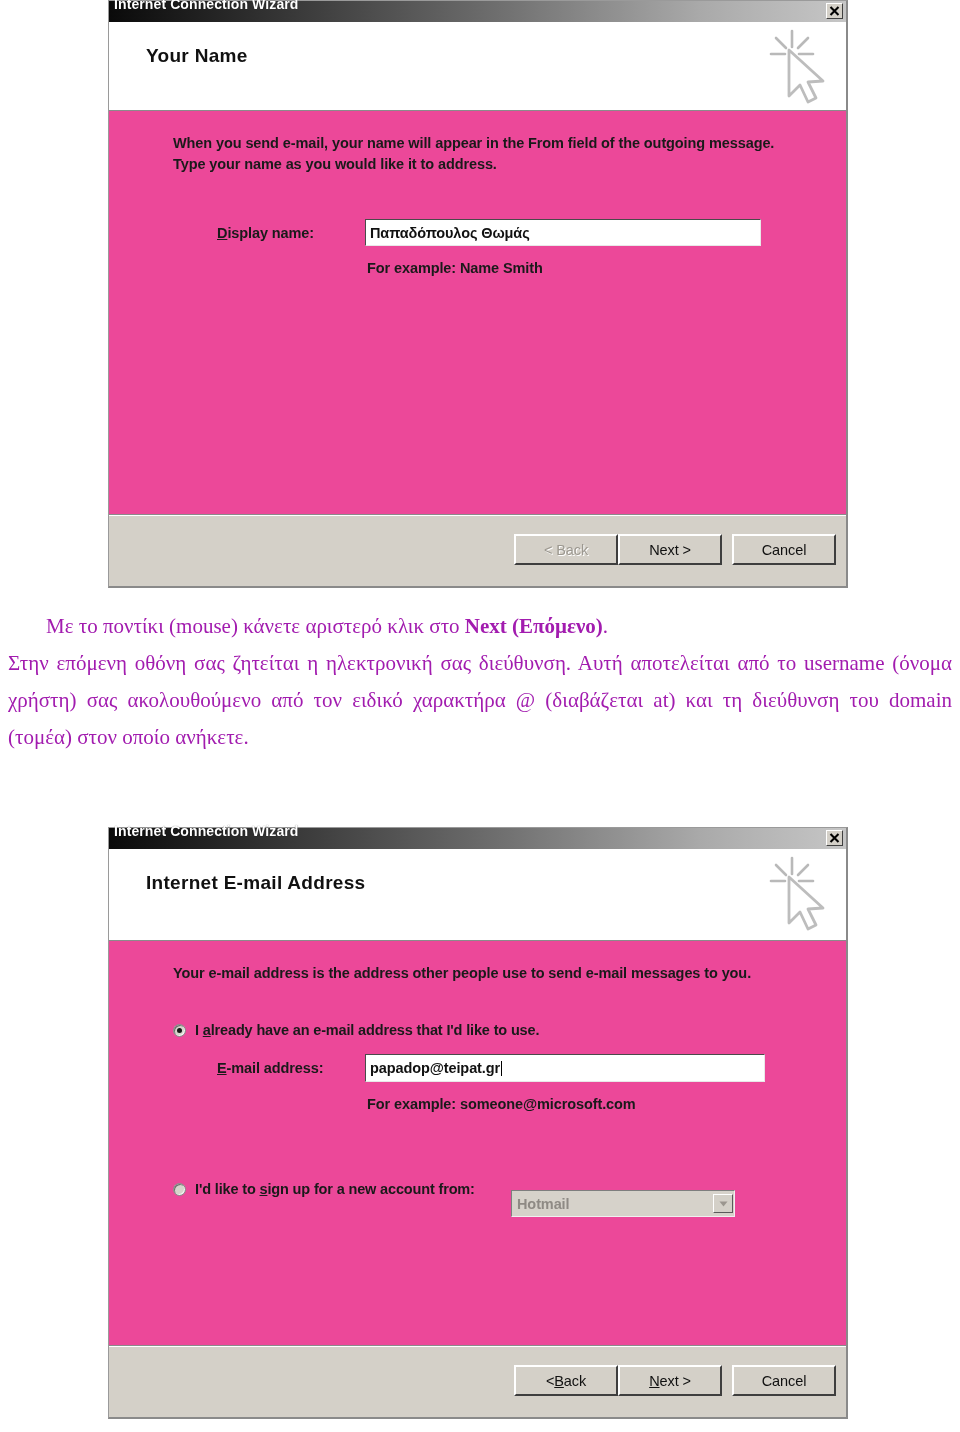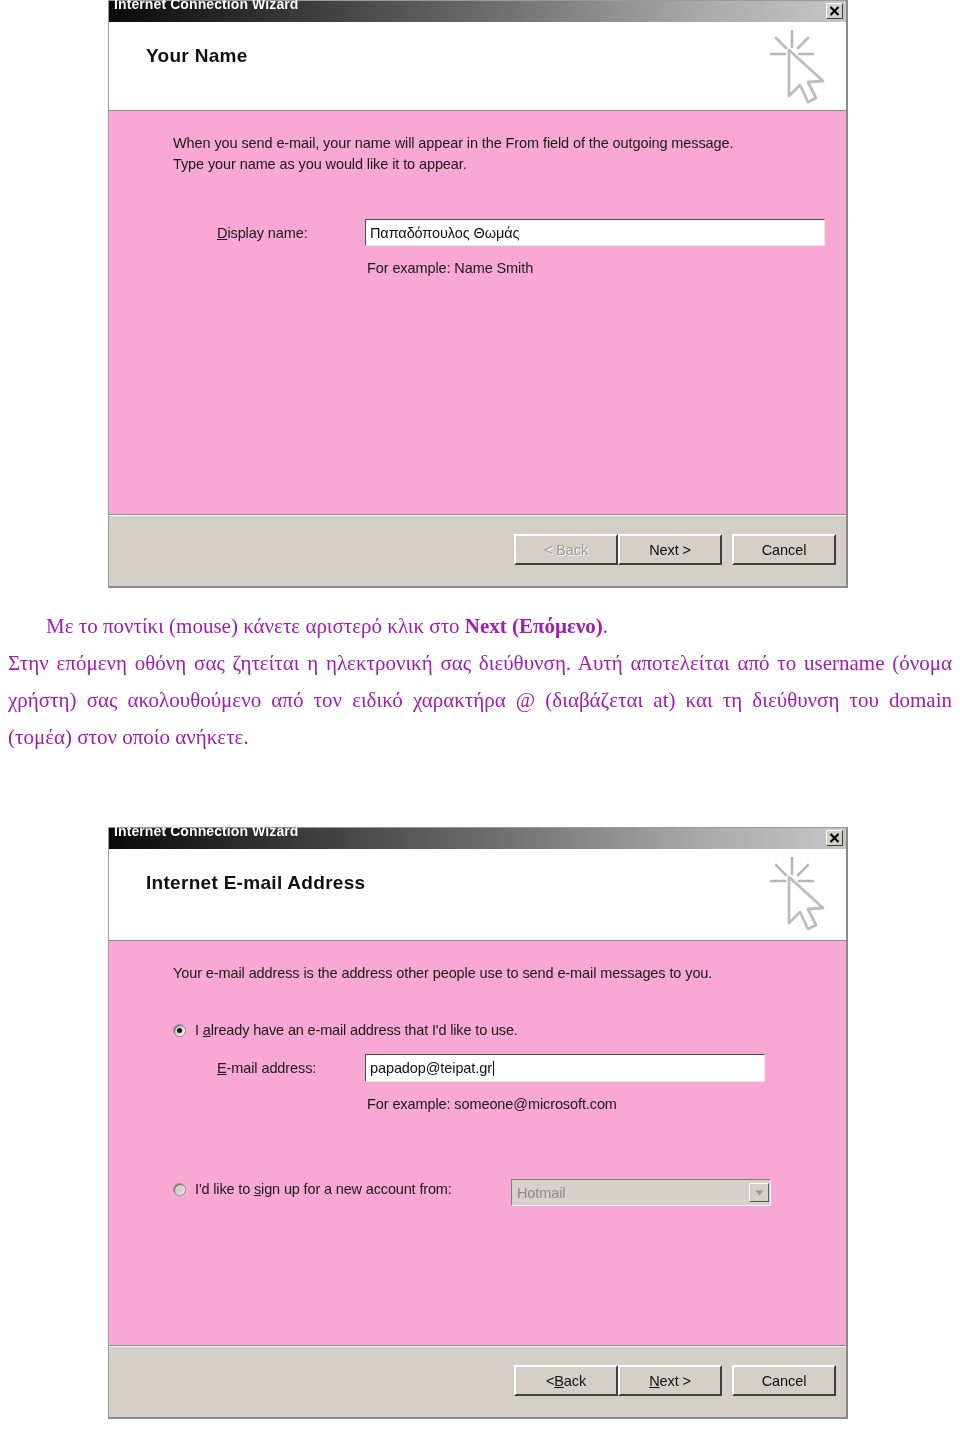--- a/index.html
+++ b/index.html
@@ -87,22 +87,23 @@
     right: 14px;
     top: 6px;
     width: 74px;
     height: 80px;
   }
   .banner-icon svg { display: block; width: 74px; height: 80px; }
 
   
   .dlg-body {
     position: relative;
-    background: #f9a8d4;
+    background: #ec4899;
     height: 404px;
+    font-weight: bold;
   }
   .dlg2 .dlg-body { height: 405px; }
 
   .body-para {
     position: absolute;
     left: 64px;
     top: 22px;
     font-size: 14.5px;
     color: #1a1a1a;
     line-height: 21px;
@@ -305,26 +306,26 @@
           <line x1="55" y1="26" x2="41" y2="26"></line>
         </g>
         <path d="M31 22 L31 68 L42 57 L50 74 L58 70 L50 54 L65 53 Z" fill="#ffffff" stroke="#bdbdbd" stroke-width="2.8" stroke-linejoin="round"></path>
       </svg>
     </div>
   </div>
 
   <div class="dlg-body">
     <div class="body-para">
       <span>When you send e-mail, your name will appear in the From field of the outgoing message.</span>
-      <span>Type your name as you would like it to appear.</span>
+      <span>Type your name as you would like it to address.</span>
     </div>
 
     <div class="form-row" style="left:108px; top:108px;">
       <div class="form-label" style="width:148px;"><u>D</u>isplay name:</div>
-      <div class="textfield" style="width:460px; height:27px;">
+      <div class="textfield" style="width:396px; height:27px;">
         <span>Παπαδόπουλος Θωμάς</span>
       </div>
     </div>
 
     <div class="hint" style="left:258px; top:149px;">For example: Name Smith</div>
   </div>
 
   <div class="sep" style="bottom:70px;"></div>
 
   <div class="footer">
@@ -386,21 +387,21 @@
       </div>
     </div>
 
     <div class="hint" style="left:258px; top:155px;">For example: someone@microsoft.com</div>
 
     <div class="radio-row" style="left:64px; top:240px;">
       <span class="radio"></span>
       <span class="radio-label">I'd like to <u>s</u>ign up for a new account from:</span>
     </div>
 
-    <div class="combo" style="position:absolute; left:402px; top:238px; width:260px; height:27px;">
+    <div class="combo" style="position:absolute; left:402px; top:249px; width:224px; height:27px;">
       <span>Hotmail</span>
       <span class="combo-arrow">
         <svg width="9" height="6" viewBox="0 0 9 6" aria-hidden="true">
           <path d="M0.5 0.5 L8.5 0.5 L4.5 5.5 Z" fill="#9b968f"></path>
         </svg>
       </span>
     </div>
   </div>
 
   <div class="sep" style="bottom:70px;"></div>

